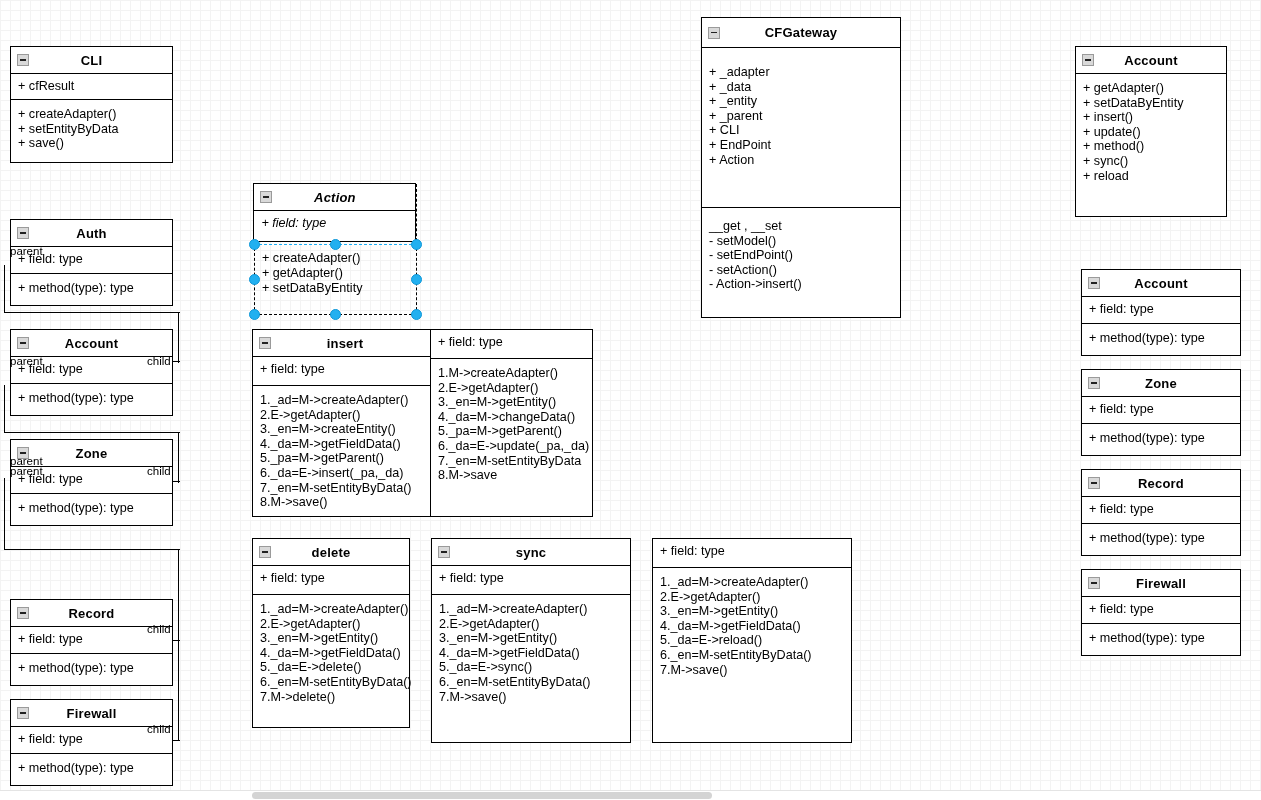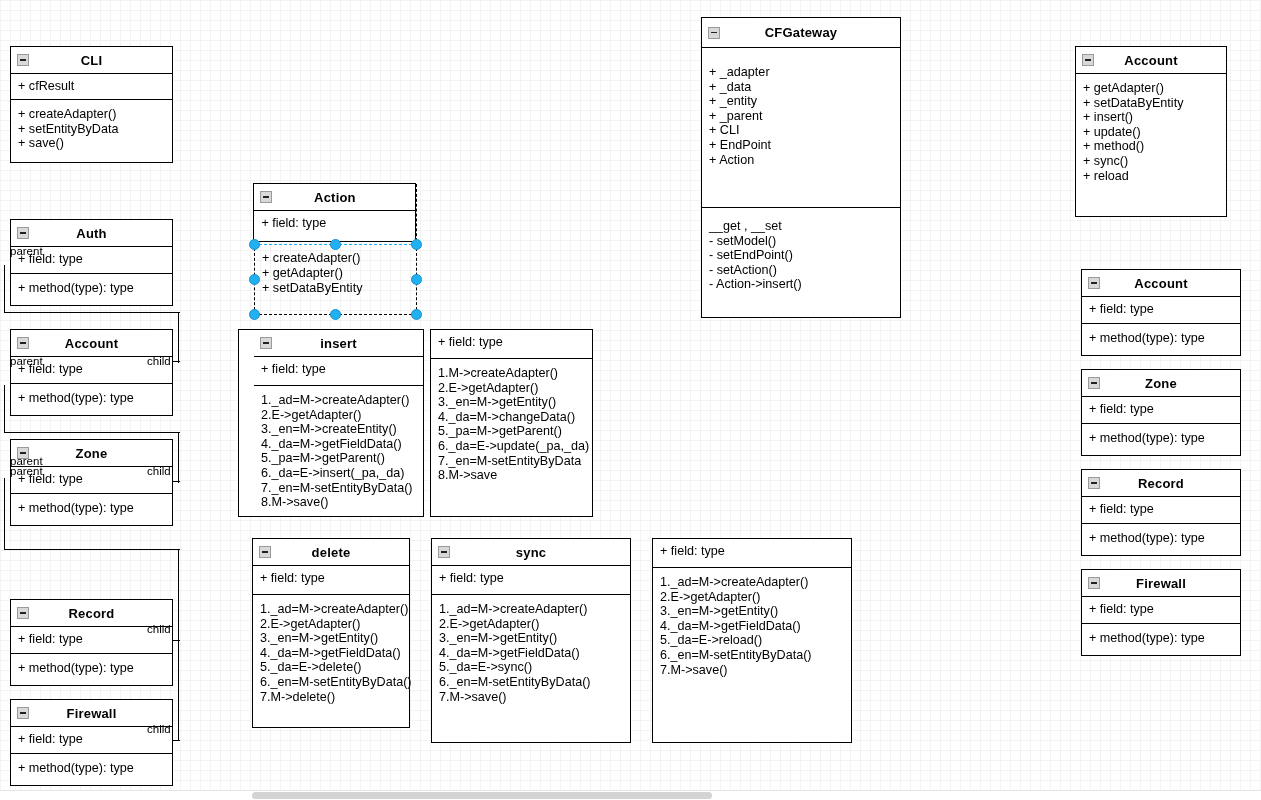--- a/index.html
+++ b/index.html
@@ -271,21 +271,21 @@
     </div>
     <div class="section attrs" style="height:27px;">
       <div class="row">+ field: type</div>
     </div>
     <div class="section ops">
       <div class="row">+ method(type): type</div>
     </div>
   </div>
 
   <div class="uml selected" style="left:254px; top:184px; width:163px; height:131px;">
-    <div class="sel-inner" style="height:59px; margin:-1.6px 0 0 -1.6px; width:163px;">
+    <div class="sel-inner" style="height:59px; margin:-1.6px 0 0 -1.6px; width:163px;font-style:italic;">
       <div class="title-row">
         <span class="collapse-icon"></span>
         <span class="title-txt">Action</span>
       </div>
       <div class="section" style="height:31px; border-bottom:1.6px solid #000;">
         <div class="row">+ field: type</div>
       </div>
     </div>
     <div class="section ops" style="padding-top:9px;">
       <div class="row">+ createAdapter()</div>
@@ -298,21 +298,21 @@
 
   <div class="handle" style="left:249px; top:239px;"></div>
   <div class="handle" style="left:330px; top:239px;"></div>
   <div class="handle" style="left:411px; top:239px;"></div>
   <div class="handle" style="left:249px; top:274px;"></div>
   <div class="handle" style="left:411px; top:274px;"></div>
   <div class="handle" style="left:249px; top:309px;"></div>
   <div class="handle" style="left:330px; top:309px;"></div>
   <div class="handle" style="left:411px; top:309px;"></div>
 
-  <div class="uml" style="left:238px; top:329px; width:186px; height:188px;padding-left:15px;">
+  <div class="uml" style="left:252px; top:329px; width:186px; height:188px;">
     <div class="title-row">
       <span class="collapse-icon"></span>
       <span class="title-txt">insert</span>
     </div>
     <div class="section attrs" style="height:29px;">
       <div class="row">+ field: type</div>
     </div>
     <div class="section ops">
       <div class="row">1._ad=M-&gt;createAdapter()</div>
       <div class="row">2.E-&gt;getAdapter()</div>

